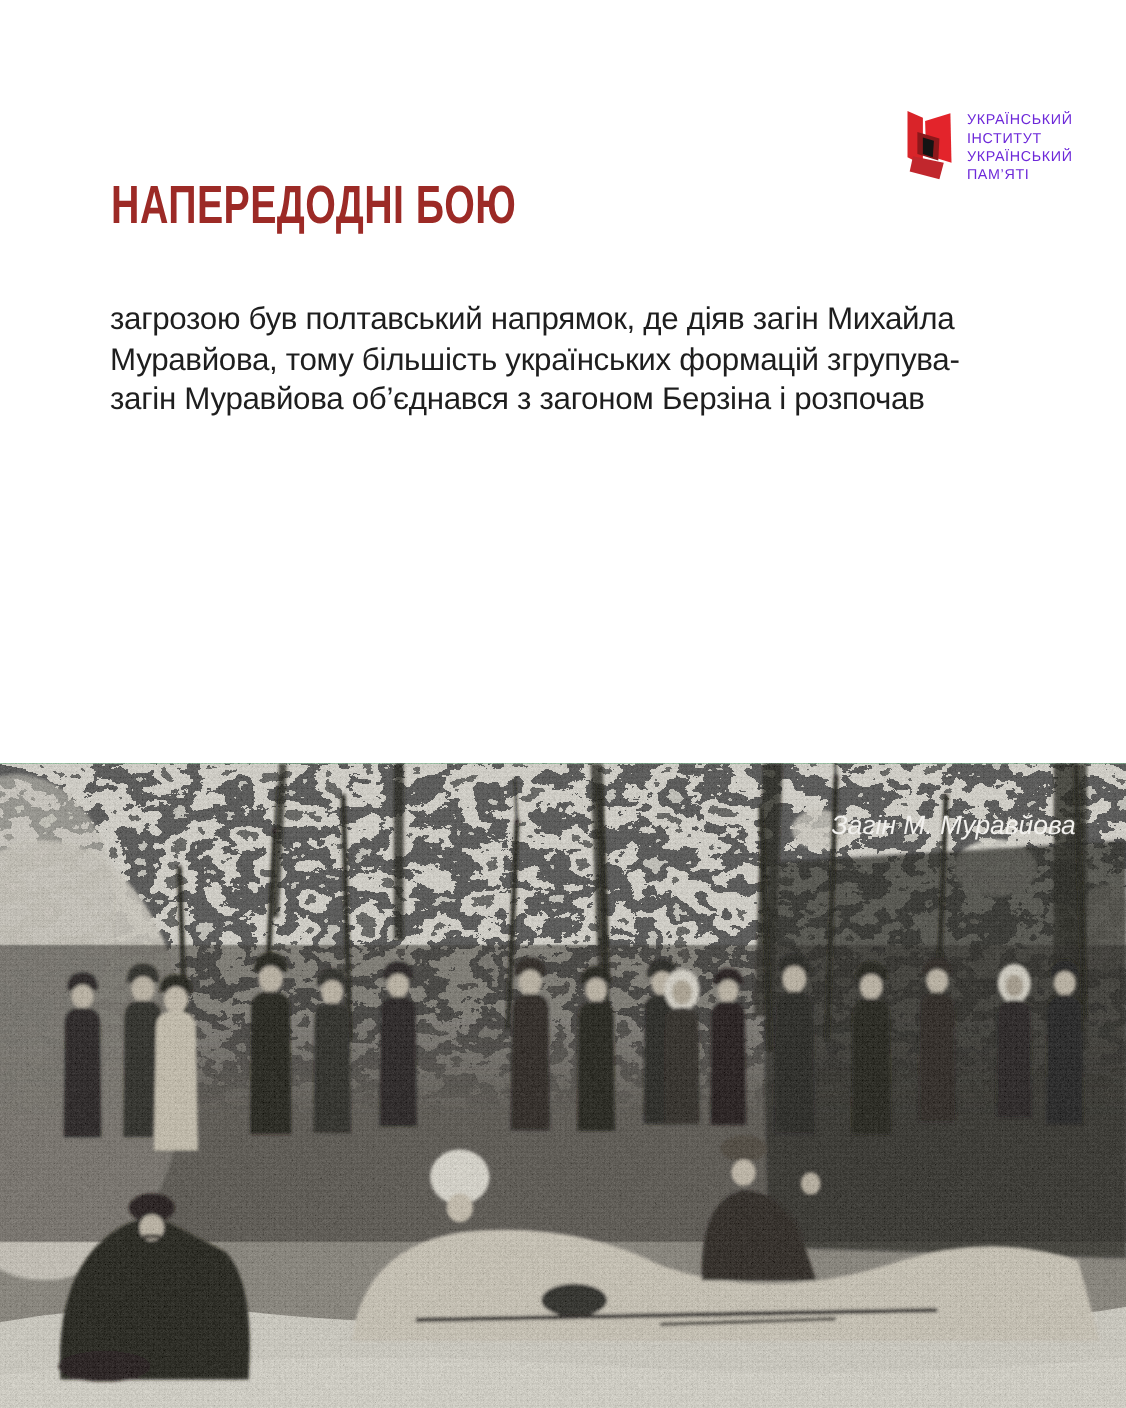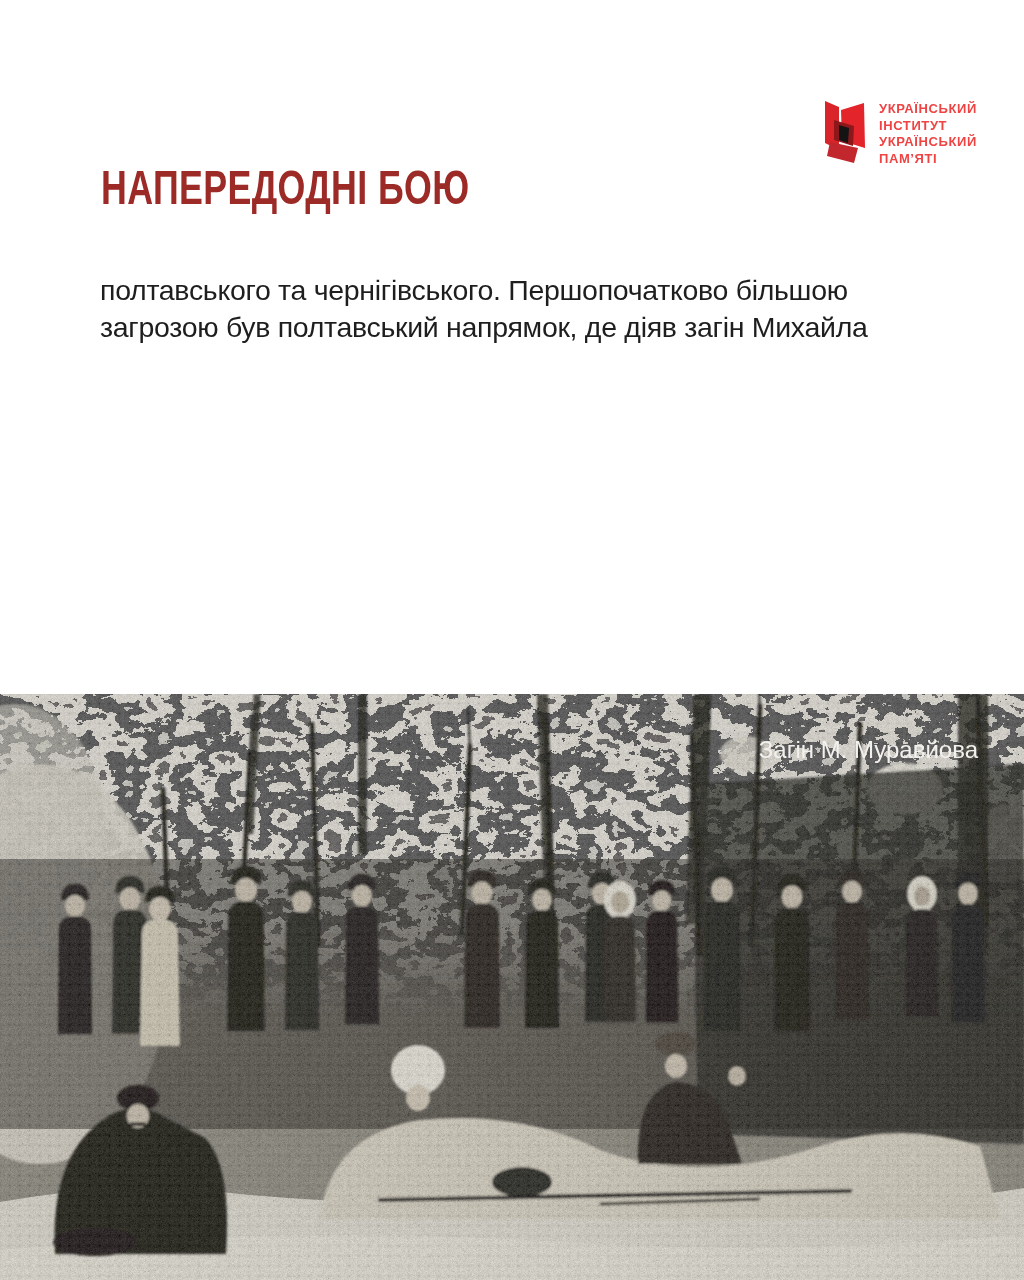--- a/index.html
+++ b/index.html
@@ -3,36 +3,36 @@
 <meta charset="utf-8">
 <style>
   html,body{margin:0;padding:0;background:#ffffff;}
   .page{position:relative;width:1024px;height:1280px;background:#ffffff;overflow:hidden;
         font-family:"Liberation Sans",sans-serif;}
 
   
   .logo{position:absolute;left:822px;top:98px;display:flex;align-items:flex-start;gap:13px;}
   .logo-icon{width:44px;height:66px;flex:0 0 auto;}
   .logo-text{padding-top:3px;}
-  .logo-text div{font-size:13px;font-weight:bold;line-height:16.5px;letter-spacing:.6px;
-                 color:#ef4444;white-space:nowrap;}
+  .logo-text div{font-size:13px;font-weight:normal;line-height:16.5px;letter-spacing:.6px;
+                 color:#6d28d9;white-space:nowrap;}
 
   
   .heading{position:absolute;left:101px;top:159px;margin:0;
            font-size:49px;font-weight:bold;color:#9c2a26;
            letter-spacing:.5px;white-space:nowrap;
            transform:scaleX(.73);transform-origin:left top;}
 
   
   .intro{position:absolute;left:100px;top:272px;width:870px;}
   .intro div{font-size:28.5px;line-height:36.6px;color:#1e1e1e;letter-spacing:-.3px;
              white-space:nowrap;}
 
   
-  .photo{position:absolute;left:0;top:694px;width:1024px;height:586px;background:#22c55e;}
+  .photo{position:absolute;left:0;top:694px;width:1024px;height:586px;background:#22c55e;font-style:italic;}
   .photo svg{display:block;}
 </style>
 </head>
 <body>
 
 <div class="page">
 
   <div class="logo">
     <svg class="logo-icon" viewBox="0 0 44 66">
 
@@ -46,22 +46,23 @@
       <div>УКРАЇНСЬКИЙ</div>
       <div>ІНСТИТУТ</div>
       <div>УКРАЇНСЬКИЙ</div>
       <div>ПАМ’ЯТІ</div>
     </div>
   </div>
 
   <h1 class="heading">НАПЕРЕДОДНІ БОЮ</h1>
 
   <div class="intro">
-    <div>полтавського та чернігівського. Першопочатково більшою</div>
     <div>загрозою був полтавський напрямок, де діяв загін Михайла</div>
+    <div>Муравйова, тому більшість українських формацій згрупува-</div>
+    <div>загін Муравйова об’єднався з загоном Берзіна і розпочав</div>
   </div>
 
   <figure class="photo" style="margin:0">
     <svg width="1024" height="586" viewBox="0 0 1024 586">
       <defs>
         <filter id="blotch" x="-5%" y="-5%" width="110%" height="110%">
           <feTurbulence type="fractalNoise" baseFrequency="0.035 0.05" numOctaves="5" seed="7" stitchTiles="stitch"></feTurbulence>
           <feColorMatrix type="saturate" values="0"></feColorMatrix>
           <feComponentTransfer>
             <feFuncR type="discrete" tableValues="0.04 0.65 0.08 0.8 0.12 0.05"></feFuncR>

